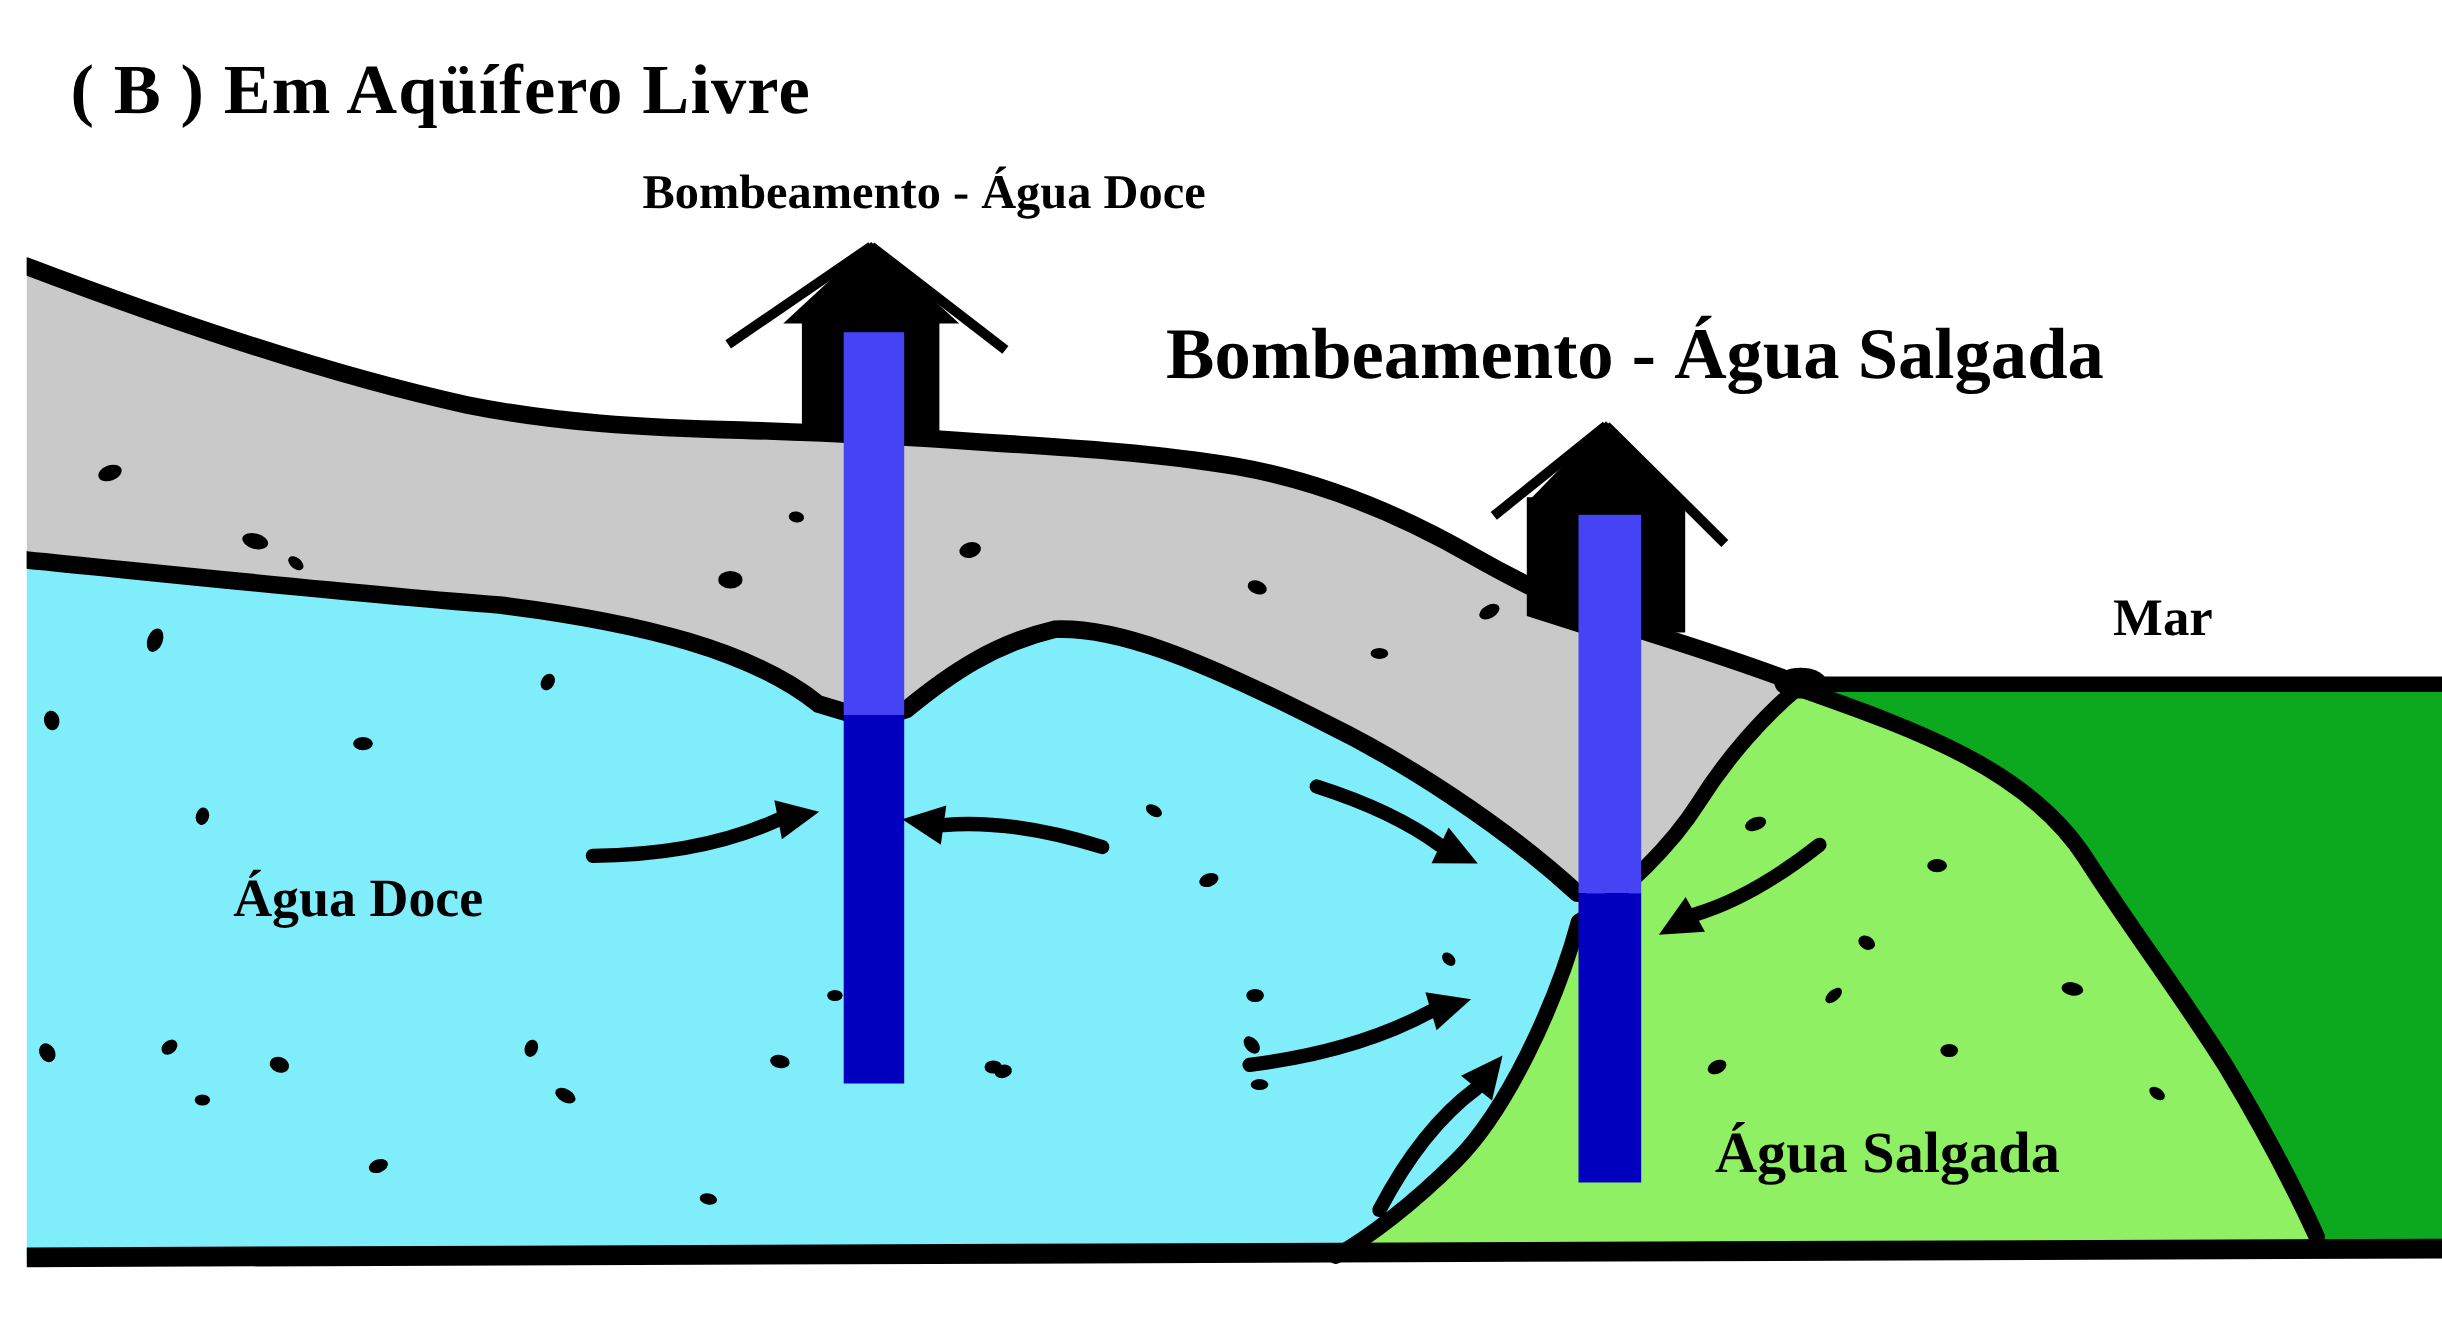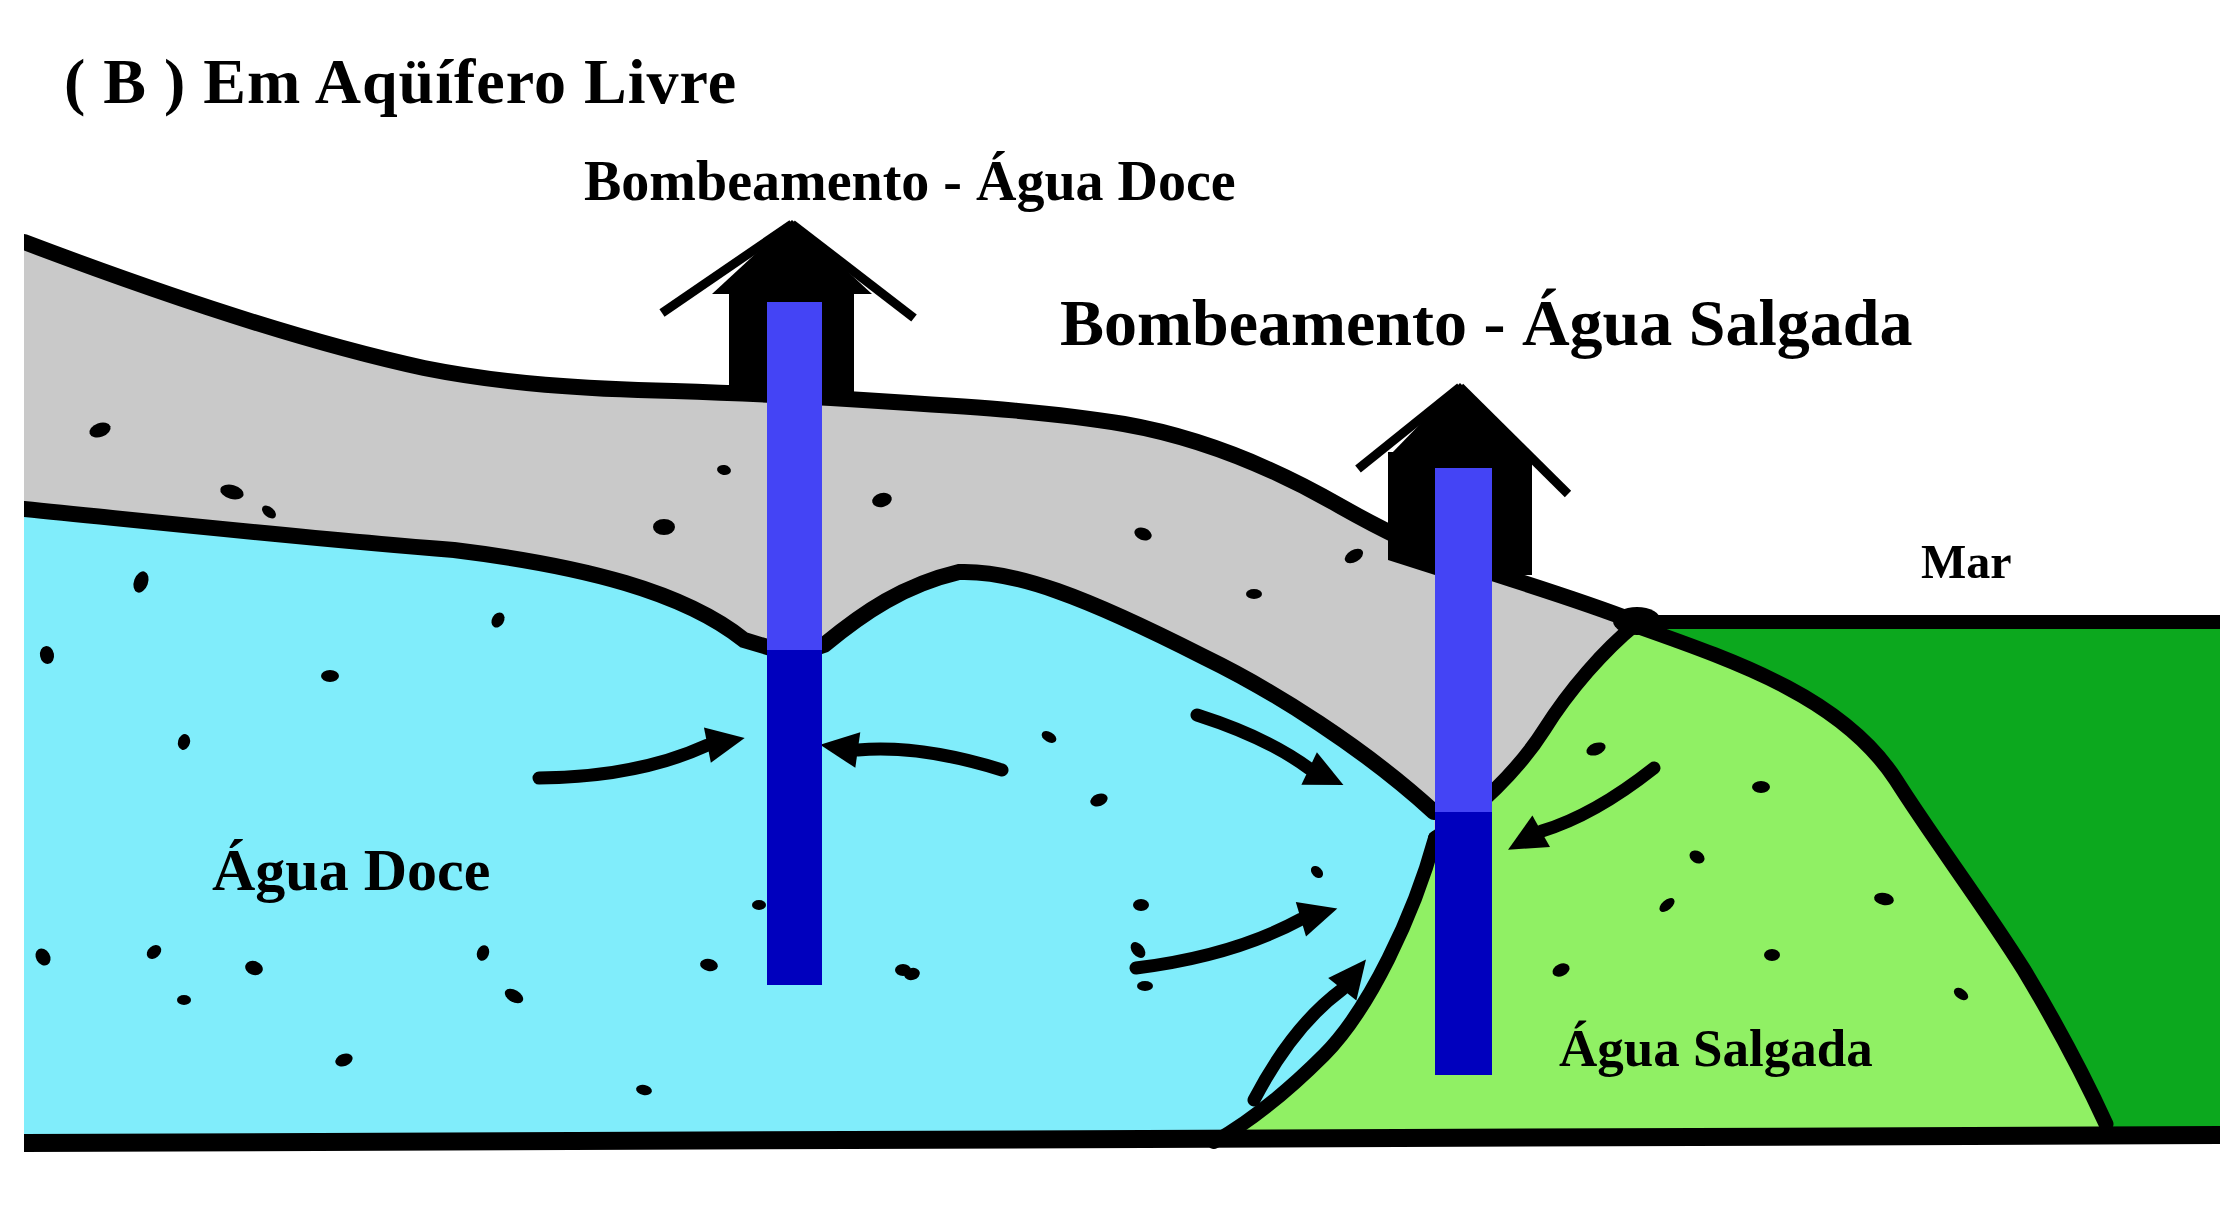--- a/index.html
+++ b/index.html
@@ -1,24 +1,24 @@
 <!DOCTYPE html>
 <html style="--bg: #FFFFFF; --soil: #C9C9C9; --fresh: #80EDFB; --salt: #90F064; --sea: #0CA81E; --wellUpper: #4444F5; --wellLower: #0000BE; --ink: #000000;"><head>
 <meta charset="utf-8">
 <style>
   html,body{margin:0;padding:0;background:#fff;}
   #stage{position:relative;width:2220px;height:1212px;overflow:hidden;
          background:var(--bg,#fff);font-family:Liberation Serif, serif;margin-left:24px;}
   #terrain{position:absolute;left:0;top:0;}
   .lbl{position:absolute;font-weight:bold;color:#000;white-space:nowrap;line-height:1;}
   .lbl-title{left:40px;top:50px;font-size:64px;letter-spacing:1px;}
-  .lbl-pump-fresh{left:560px;top:153px;font-size:56px;}
+  .lbl-pump-fresh{left:560px;top:153px;font-size:44px;}
   .lbl-pump-salt{left:1036px;top:290px;font-size:66px;}
   .lbl-mar{left:1897px;top:538px;font-size:48px;}
-  .lbl-fresh{left:188px;top:840px;font-size:60px;}
+  .lbl-fresh{left:188px;top:792px;font-size:49px;}
   .lbl-salt{left:1535px;top:1022px;font-size:53px;}
 </style>
 </head>
 <body>
 
 <div id="stage">
 
   <svg id="terrain" width="2220" height="1212" viewBox="0 0 2220 1212" xmlns="http://www.w3.org/2000/svg">
 
     <path fill="var(--soil)" d="M 0 250

